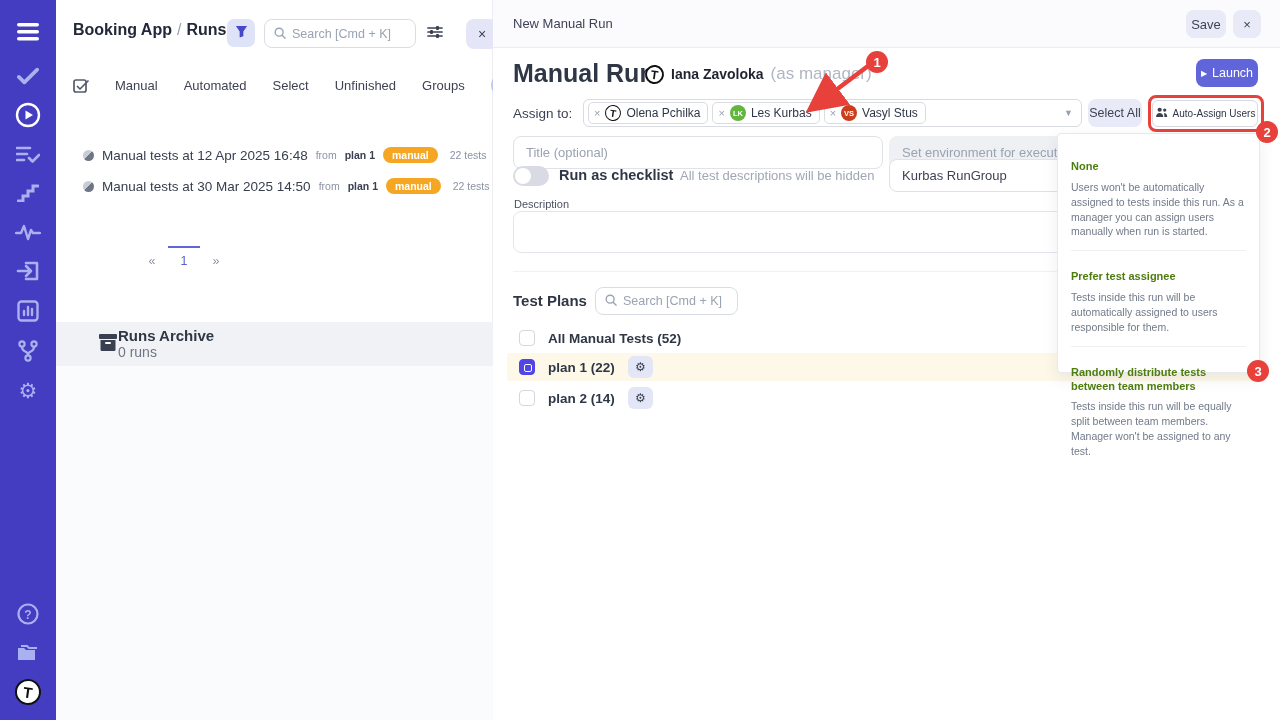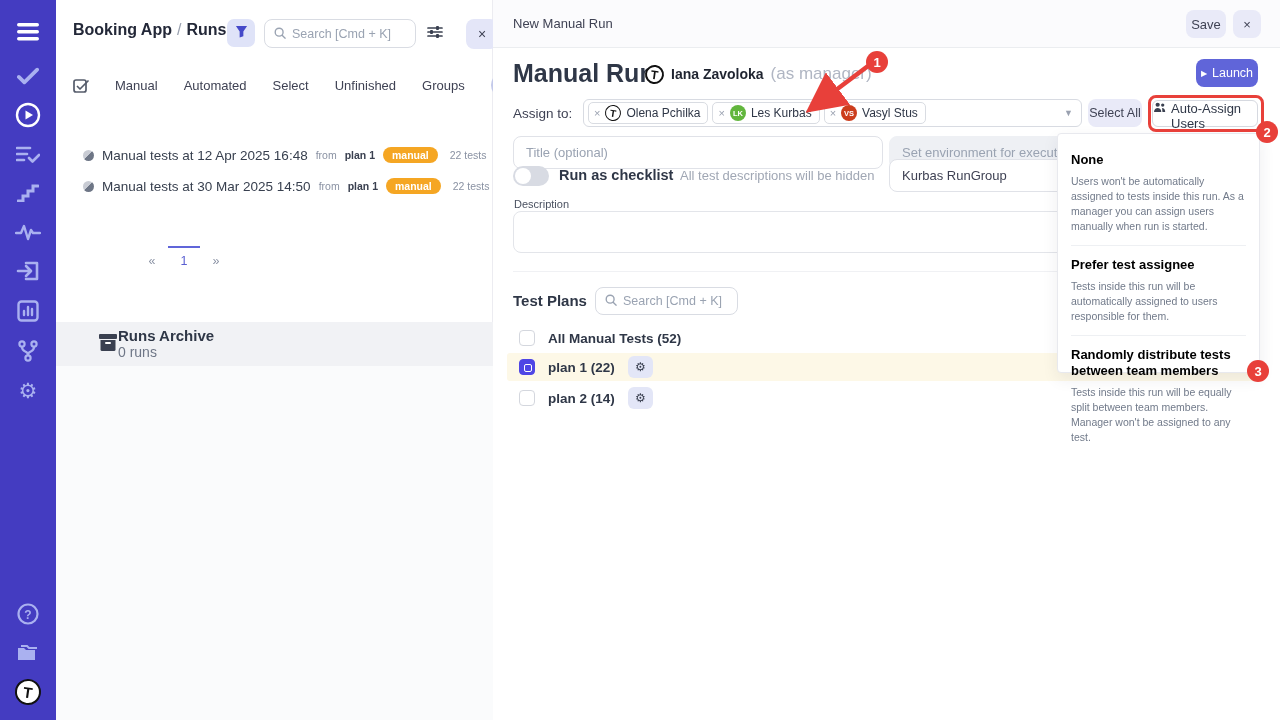--- a/index.html
+++ b/index.html
@@ -60,21 +60,21 @@
   .btn-launch .tri { font-size:8px; }
 
   .assign-label { position:absolute; left:20px; top:106px; font-size:13.5px; color:#3f4254; }
   .assign-input { position:absolute; left:90px; top:99px; width:499px; height:28px; background:#fff; border:1px solid #d8dbe2; border-radius:6px; display:flex; align-items:center; gap:4px; padding:0 4px; }
   .chip { display:flex; align-items:center; gap:5px; border:1px solid #d9dce2; border-radius:5px; height:22px; padding:0 7px 0 5px; background:#fff; font-size:12px; color:#2f3747; }
   .chip-x { color:#9aa1b0; font-size:11px; cursor:pointer; }
   .chip-av { width:16px; height:16px; border-radius:50%; color:#fff; font-size:7.5px; font-weight:bold; display:flex; align-items:center; justify-content:center; }
   .chip-av.logo { background:#fff; border:1.5px solid #111; color:#111; font-size:10px; transform:rotate(8deg); }
   .assign-caret { margin-left:auto; color:#9aa1b0; font-size:9px; padding-right:4px; }
   .btn-selectall { left:595px; top:99px; width:54px; height:28px; font-size:12.5px; }
-  .btn-autoassign { position:absolute; left:659px; top:100px; width:106px; height:27px; background:#fff; border:1px solid #d6d9e0; border-radius:6px; display:flex; justify-content:center; gap:5px; font-size:13px; color:#2f3747; cursor:pointer; }
+  .btn-autoassign { position:absolute; left:659px; top:100px; width:106px; height:27px; background:#fff; border:1px solid #d6d9e0; border-radius:6px; display:flex; align-items:center; justify-content:center; gap:5px; font-size:10px; color:#2f3747; cursor:pointer; }
 
   .inp { position:absolute; border:1px solid #e0e2e8; border-radius:8px; background:#fff; font-size:13px; color:#3f4254; padding:0 12px; font-family:"Liberation Sans", sans-serif; outline:none; }
   .inp::placeholder { color:#9aa3b2; }
   .inp-gray { background:#eef0f4; border-color:#eef0f4; }
   .f-title { left:20px; top:136px; width:370px; height:33px; }
   .f-env { left:396px; top:136px; width:369px; height:33px; }
   .f-group { left:396px; top:159px; width:369px; height:33px; display:flex; align-items:center; }
 
   .toggle { position:absolute; left:20px; top:166px; width:36px; height:20px; background:#d8dbe3; border-radius:10px; cursor:pointer; }
   .toggle::after { content:""; position:absolute; left:2px; top:2px; width:16px; height:16px; background:#fff; border-radius:50%; }
@@ -89,21 +89,21 @@
   .tp-row { position:absolute; left:14px; width:751px; height:28px; display:flex; align-items:center; gap:13px; padding-left:12px; border-radius:3px; }
   .tp-hl { background:#fdf8e7; }
   .cbx { width:16px; height:16px; border:1px solid #d4d7de; border-radius:4px; background:#fff; cursor:pointer; flex:0 0 auto; }
   .cbx-on { background:#4f46e5; border-color:#4f46e5; position:relative; }
   .cbx-on::after { content:""; position:absolute; left:4px; top:4px; width:6px; height:6px; border:1.5px solid #fff; border-radius:2px; background:transparent; }
   .tp-label { font-size:13.5px; font-weight:bold; color:#2f3747; }
   .gear-btn { width:25px; height:22px; background:#e3e6f7; border-radius:6px; display:flex; align-items:center; justify-content:center; font-size:12px; color:#3a4050; cursor:pointer; }
 
   
   .dropdown { position:absolute; left:1057px; top:133px; width:203px; height:240px; background:#fff; border:1px solid #e8e9ee; border-radius:4px; box-shadow:0 6px 16px rgba(35,40,60,.08); padding:11px 13px; z-index:5; }
-  .dd-title { font-size:13px; font-weight:bold; color:#000000; margin-bottom:6px; line-height:1.25; }
+  .dd-title { font-size:11px; font-weight:bold; color:#4d7c0f; margin-bottom:6px; line-height:1.25;margin-top:8px; }
   .dd-desc { font-size:10.5px; color:#717a8a; line-height:1.42; }
   .dd-sec { padding:7px 0; cursor:pointer; }
   .dd-div { height:1px; background:#eef0f3; margin:4px 0; }
 
   
   .ann-circle { position:absolute; width:22px; height:22px; border-radius:50%; background:#e8403a; color:#fff; font-size:13px; font-weight:bold; display:flex; align-items:center; justify-content:center; z-index:9; }
   .ann-box { position:absolute; left:1148px; top:95px; width:116px; height:37px; border:3px solid #e8403a; border-radius:8px; z-index:8; pointer-events:none; }
   .ann-arrow { position:absolute; left:798px; top:50px; z-index:9; pointer-events:none; }
 </style>
 </head>

